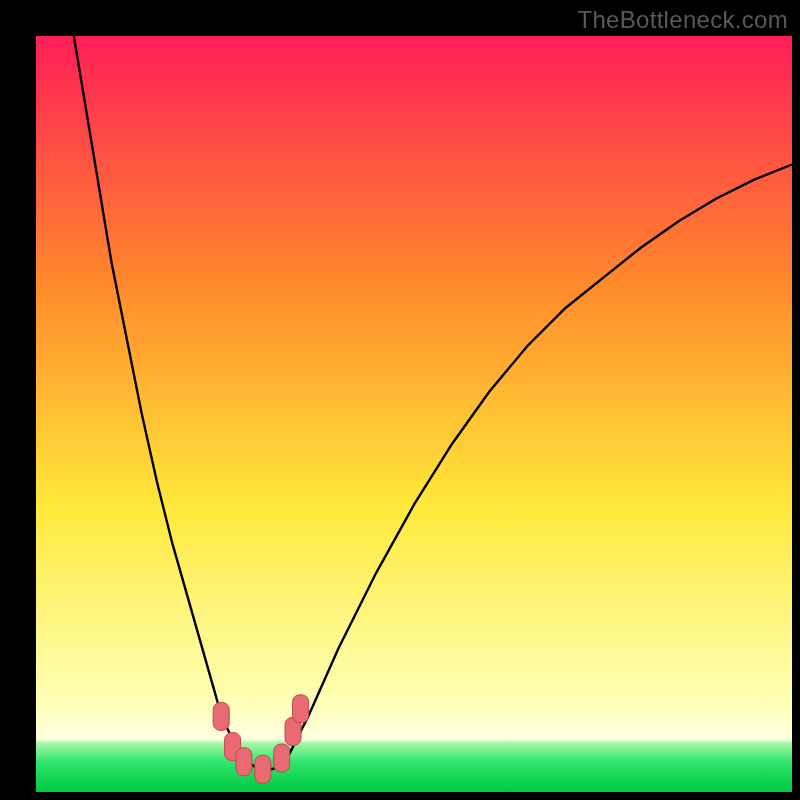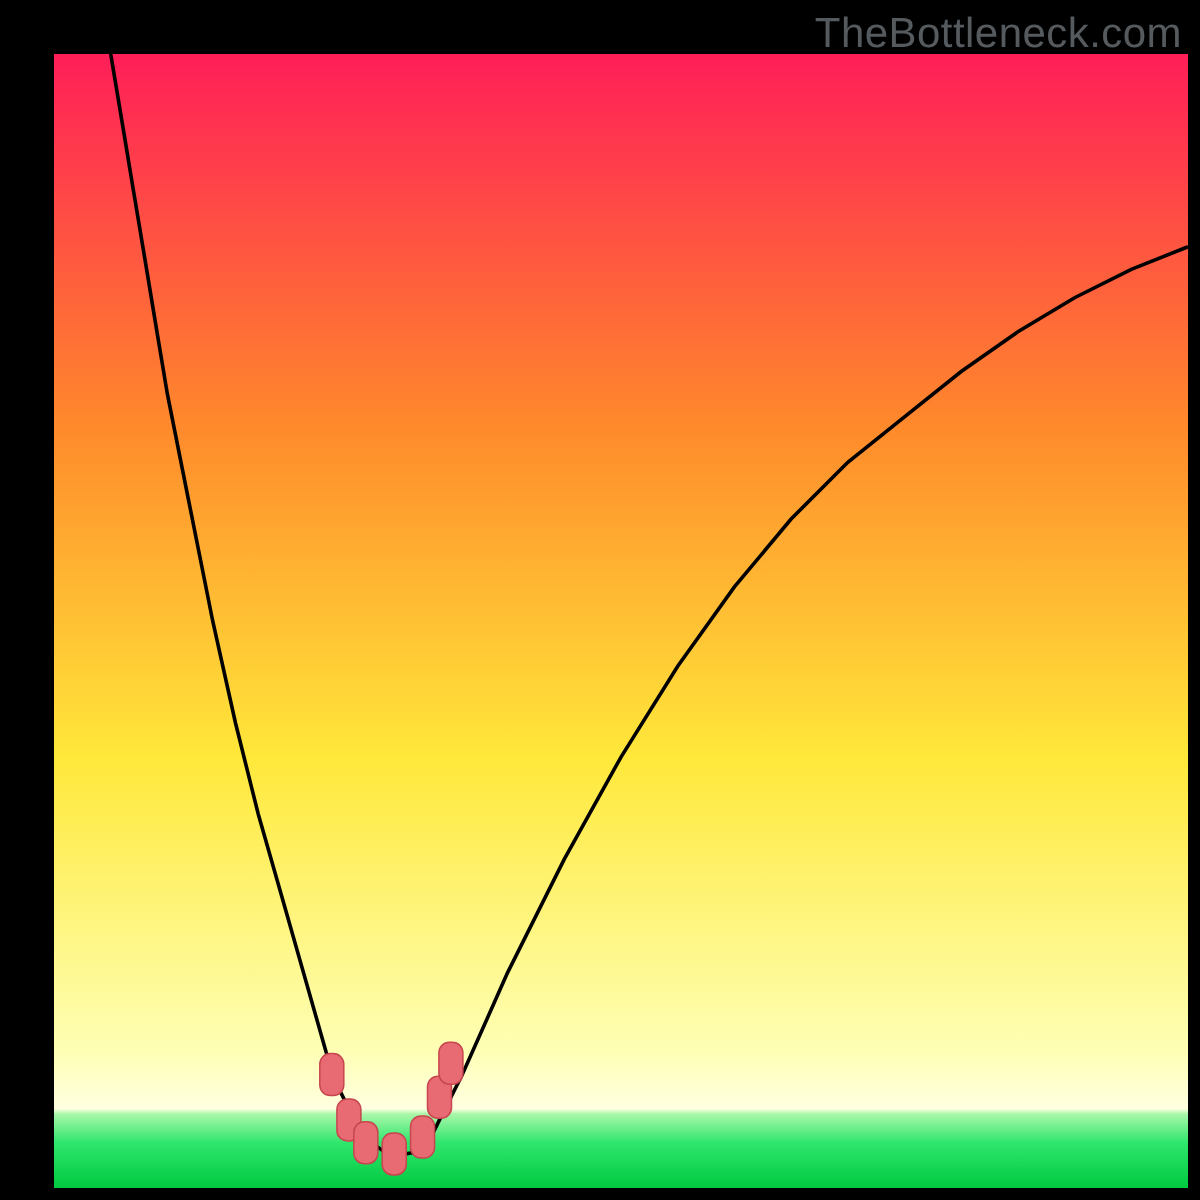--- a/index.html
+++ b/index.html
@@ -23,21 +23,21 @@
     left: 36px;
     top: 36px;
     width: 756px;
     height: 756px;
   }
   .watermark {
     position: absolute;
     top: 6px;
     right: 12px;
     color: #555a5e;
-    font-size: 28px;
+    font-size: 24px;
     font-weight: 500;
     letter-spacing: 0.3px;
   }
 </style>
 </head>
 <body>
 
 <div class="outer">
   <svg class="plot" viewBox="0 0 756 756">
     <defs>

